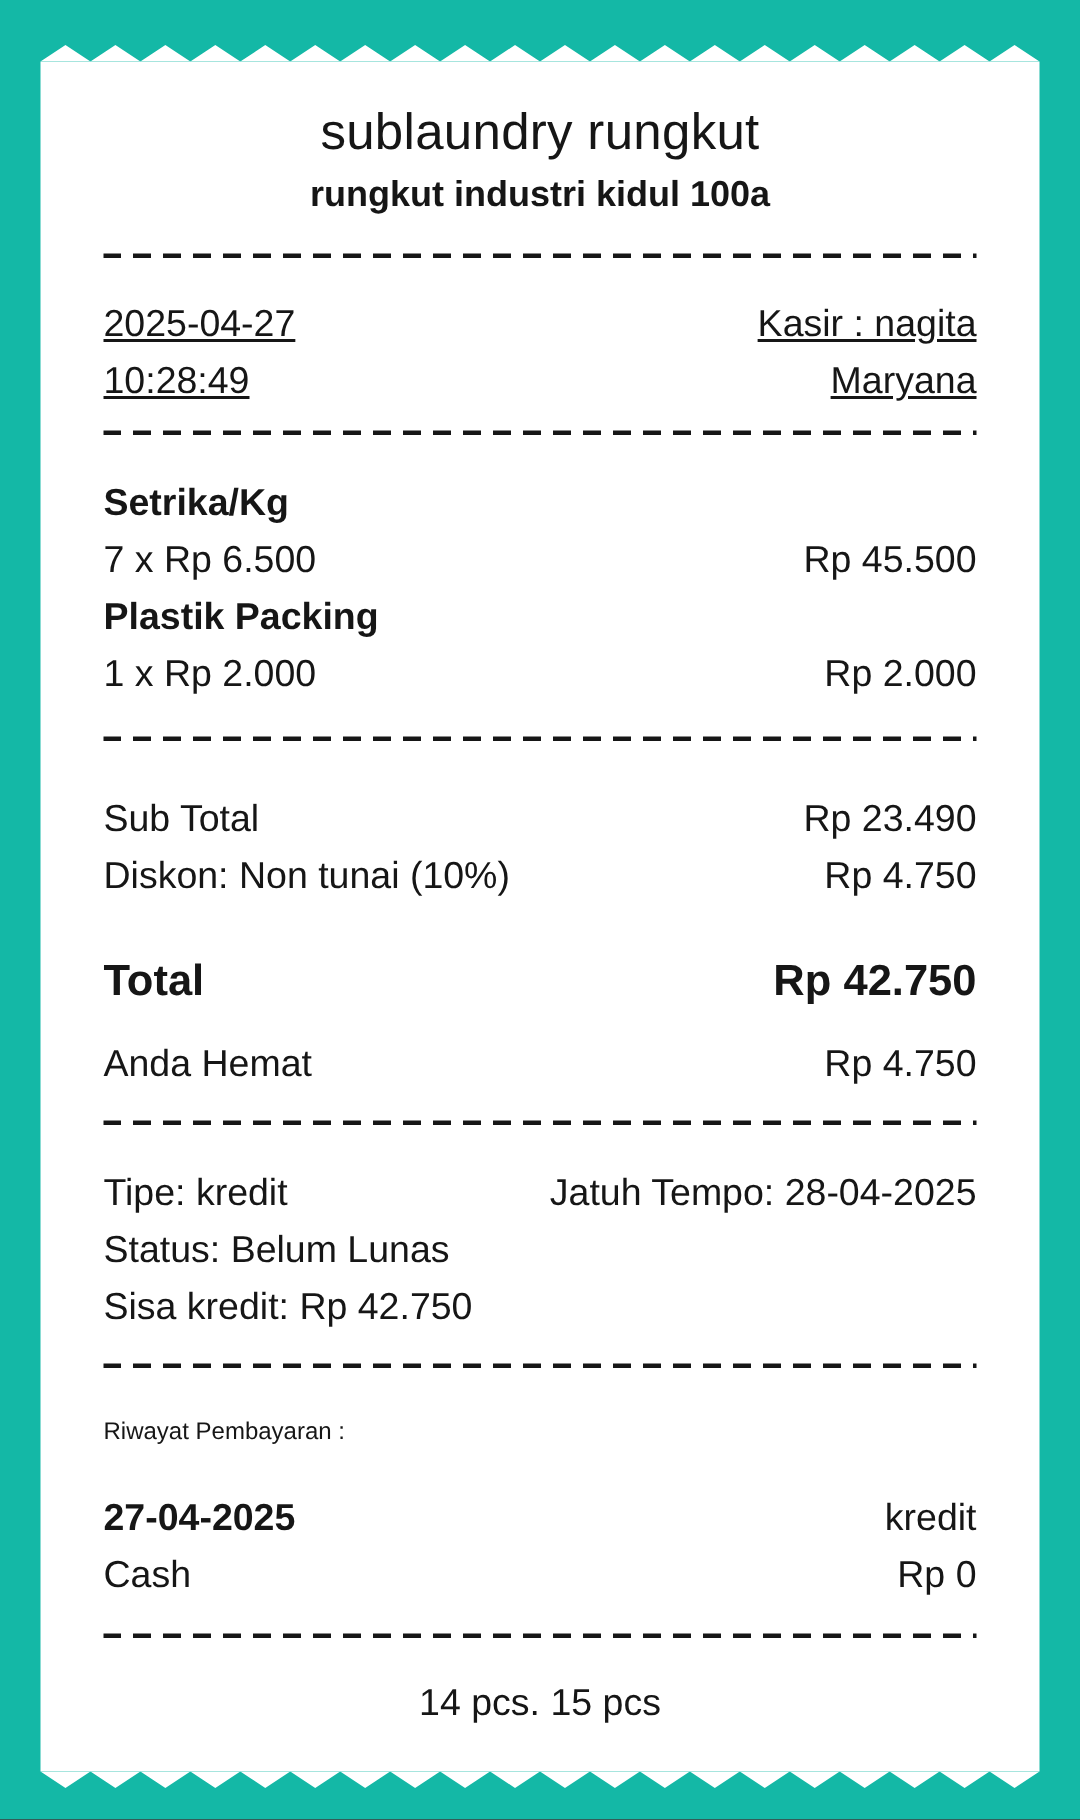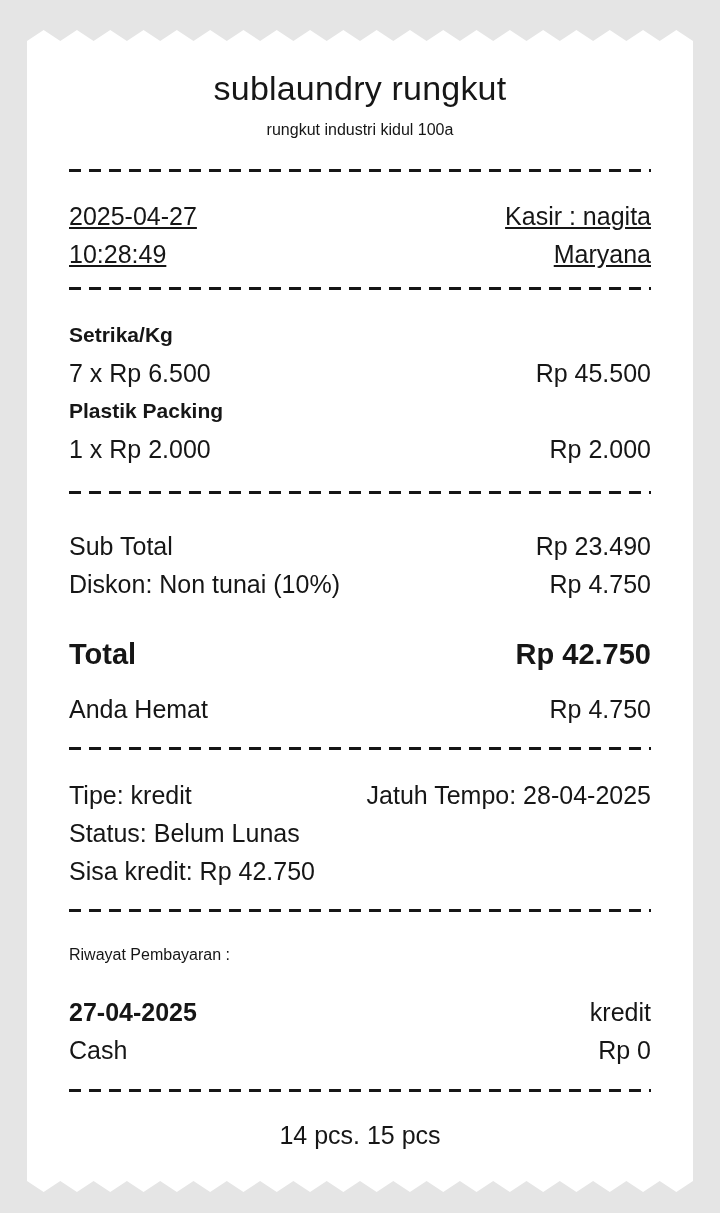--- a/index.html
+++ b/index.html
@@ -3,65 +3,65 @@
 <meta charset="utf-8">
 <style>
   * { margin: 0; padding: 0; box-sizing: border-box; }
   html, body {
     width: 720px; height: 1213px;
     background: #000;
     font-family: "Liberation Sans", sans-serif;
     color: #161616;
     overflow: hidden;
   }
-  .stage { position: relative; width: 720px; height: 1213px; background: #e5e5e5; }
+  .stage { position: relative; width: 720px; height: 1213px; background: #14b8a6; }
   .receipt {
     position: absolute;
     left: 27px; top: 30px;
     width: 666px;
   }
   .zz { display: block; }
   .paper {
     background: #ffffff;
     width: 666px;
     min-height: 1131px;
     padding: 23px 42px 0 42px;
   }
   .center { text-align: center; }
   .store-name {
     font-size: 34px;
     line-height: 48px;
     font-weight: 400;
     letter-spacing: 0.2px;
   }
   .store-address {
-    font-size: 16px;
+    font-size: 24px;
     line-height: 36px;
-    font-weight: 400;
+    font-weight: 700;
   }
   .dash {
     height: 3px;
     background: repeating-linear-gradient(to right, #161616 0 12px, transparent 12px 20px);
   }
   .d1 { margin-top: 21px; }
   .d2 { margin-top: 14px; }
   .d3 { margin-top: 23px; }
   .d4 { margin-top: 19px; }
   .d5 { margin-top: 19px; }
   .d6 { margin-top: 20px; }
   .row {
     display: flex;
     justify-content: space-between;
     align-items: baseline;
     font-size: 25px;
     line-height: 38px;
   }
   .meta-block { margin-top: 25px; text-decoration: underline; }
   .items-block { margin-top: 26px; }
-  .item-name { font-weight: 700; font-size: 21px; line-height: 38px; }
+  .item-name { font-weight: 700; font-size: 25px; line-height: 38px; }
   .summary-block { margin-top: 33px; }
   .total-row {
     display: flex;
     justify-content: space-between;
     align-items: baseline;
     font-size: 29px;
     line-height: 48px;
     font-weight: 700;
     margin-top: 27px;
     text-align: center;

